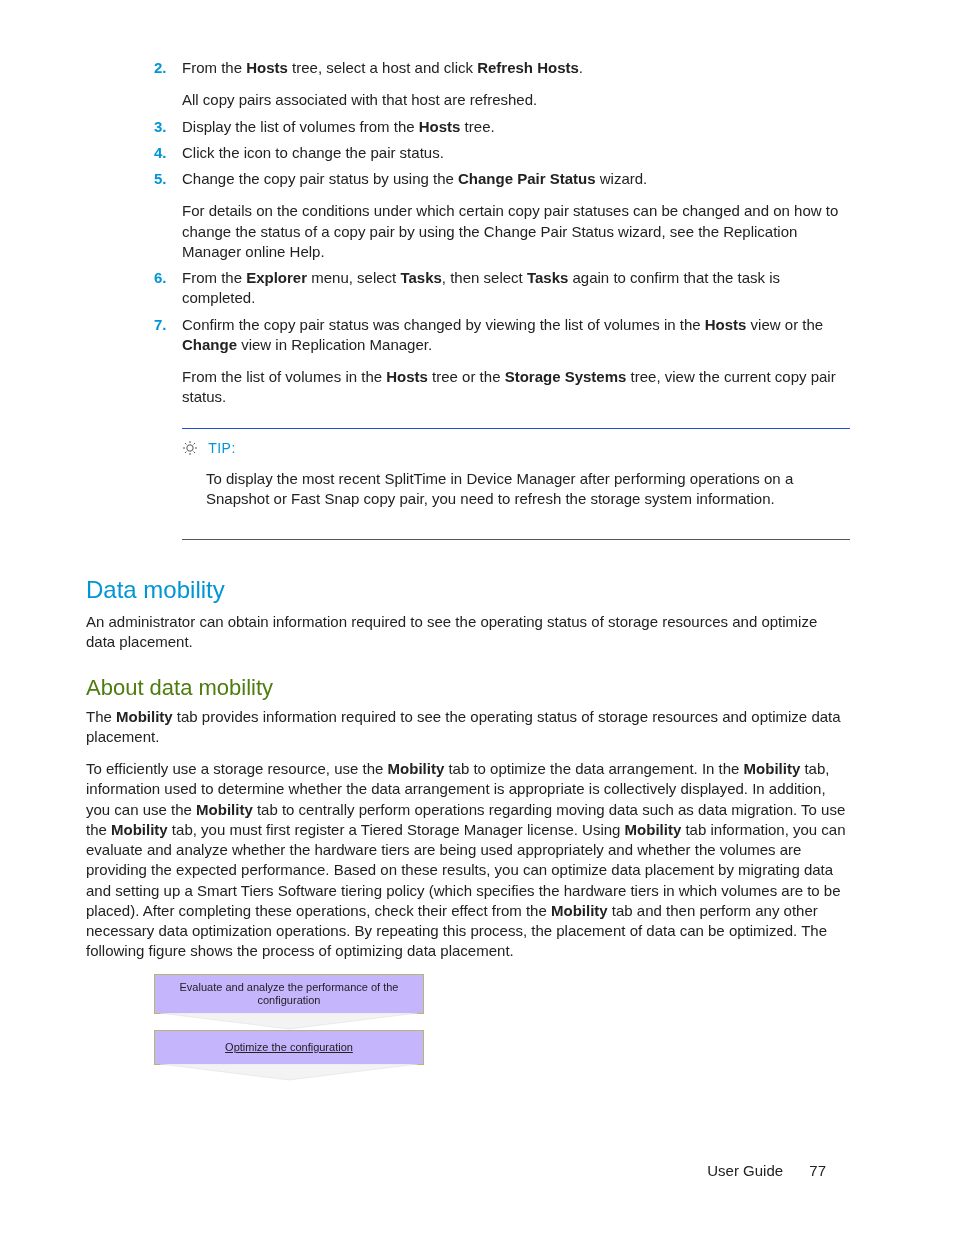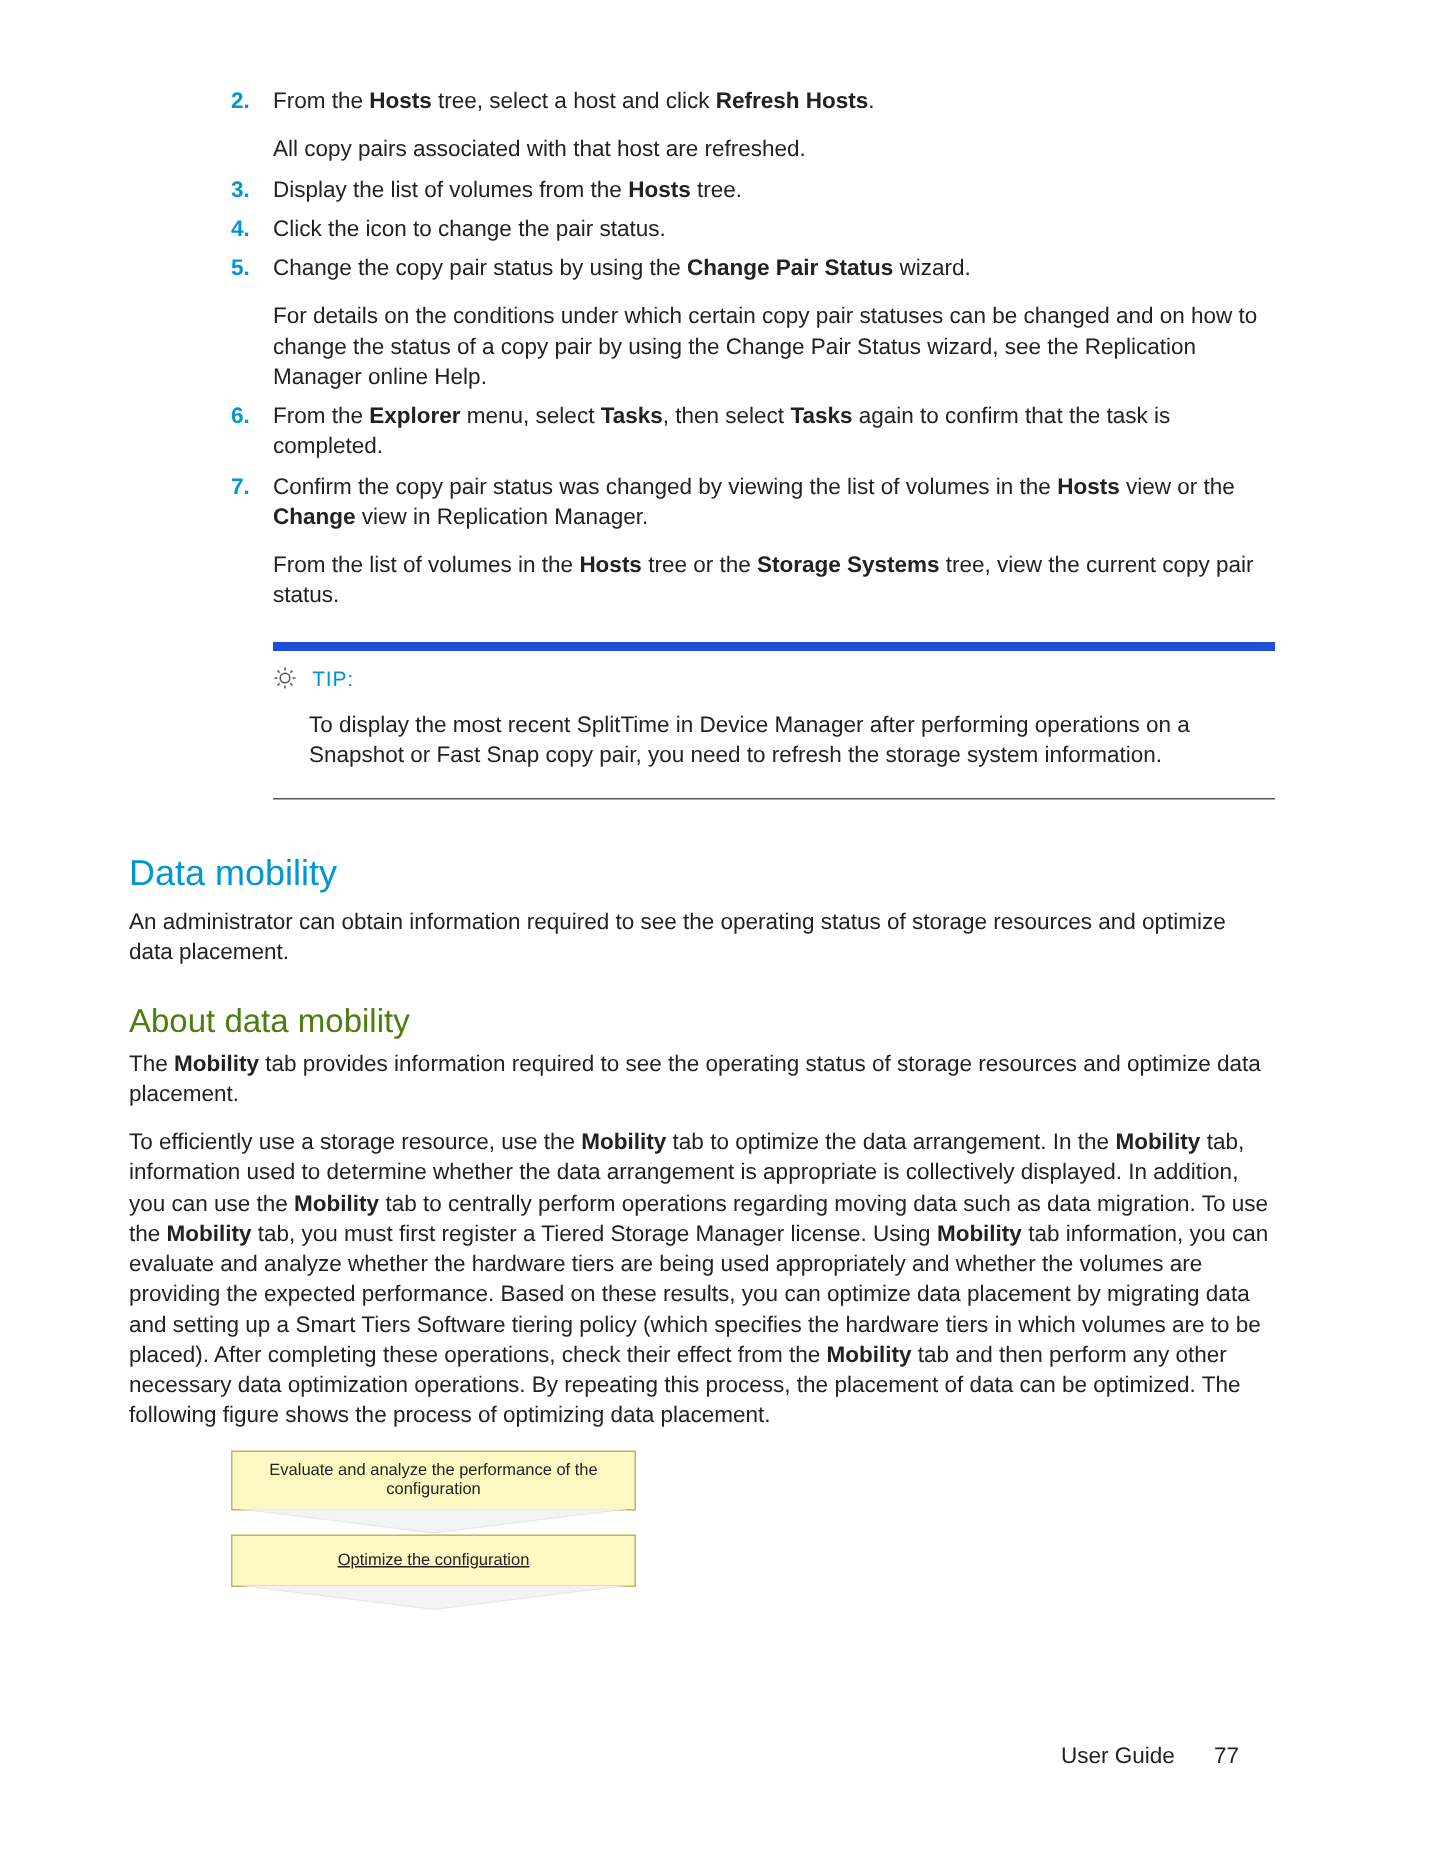--- a/index.html
+++ b/index.html
@@ -34,54 +34,54 @@
     top: 0;
     color: #0096D6;
     font-weight: 700;
   }
   .body-text { margin-left: 68px; line-height: 1.35; }
   .para { margin: 0 0 6px 0; }
   .after-step { margin-top: 12px; }
   b { font-weight: 700; }
   .tip-box {
     margin: 20px 0 20px 96px;
-    border-top: 6px solid #1d4ed8;
+    border-top: 1px solid #1d4ed8;
     border-bottom: 1px solid #555;
     padding: 10px 0 18px 0;
   }
   .tip-label {
     color: #0096D6;
     font-weight: 500;
     font-size: 14px;
     letter-spacing: 0.5px;
   }
   .tip-icon {
     display: inline-block;
     vertical-align: -3px;
     margin-right: 6px;
   }
-  .tip-body { margin: 10px 0 0 24px; line-height: 1.35; }
+  .tip-body { margin: 10px 0 12px 24px; line-height: 1.35; }
   h1.section {
     font-weight: 300;
     font-size: 24px;
     color: #0096D6;
     margin: 36px 0 8px 0;
   }
   h2.subsection {
     font-weight: 300;
     font-size: 22px;
     color: #4d7c0f;
     margin: 22px 0 6px 0;
   }
   .flow {
     margin: 12px 0 0 68px;
     width: 270px;
   }
   .flow-step {
-    background: #fef9c3;
+    background: #c4b5fd;
     border: 1px solid #B8B86A;
     font-family: Arial, sans-serif;
     font-size: 11px;
     text-align: center;
     padding: 6px 14px;
     line-height: 1.2;
     position: relative;
     margin-bottom: 16px;
   }
   .flow-step.single { padding: 10px 14px; text-decoration: underline; }

